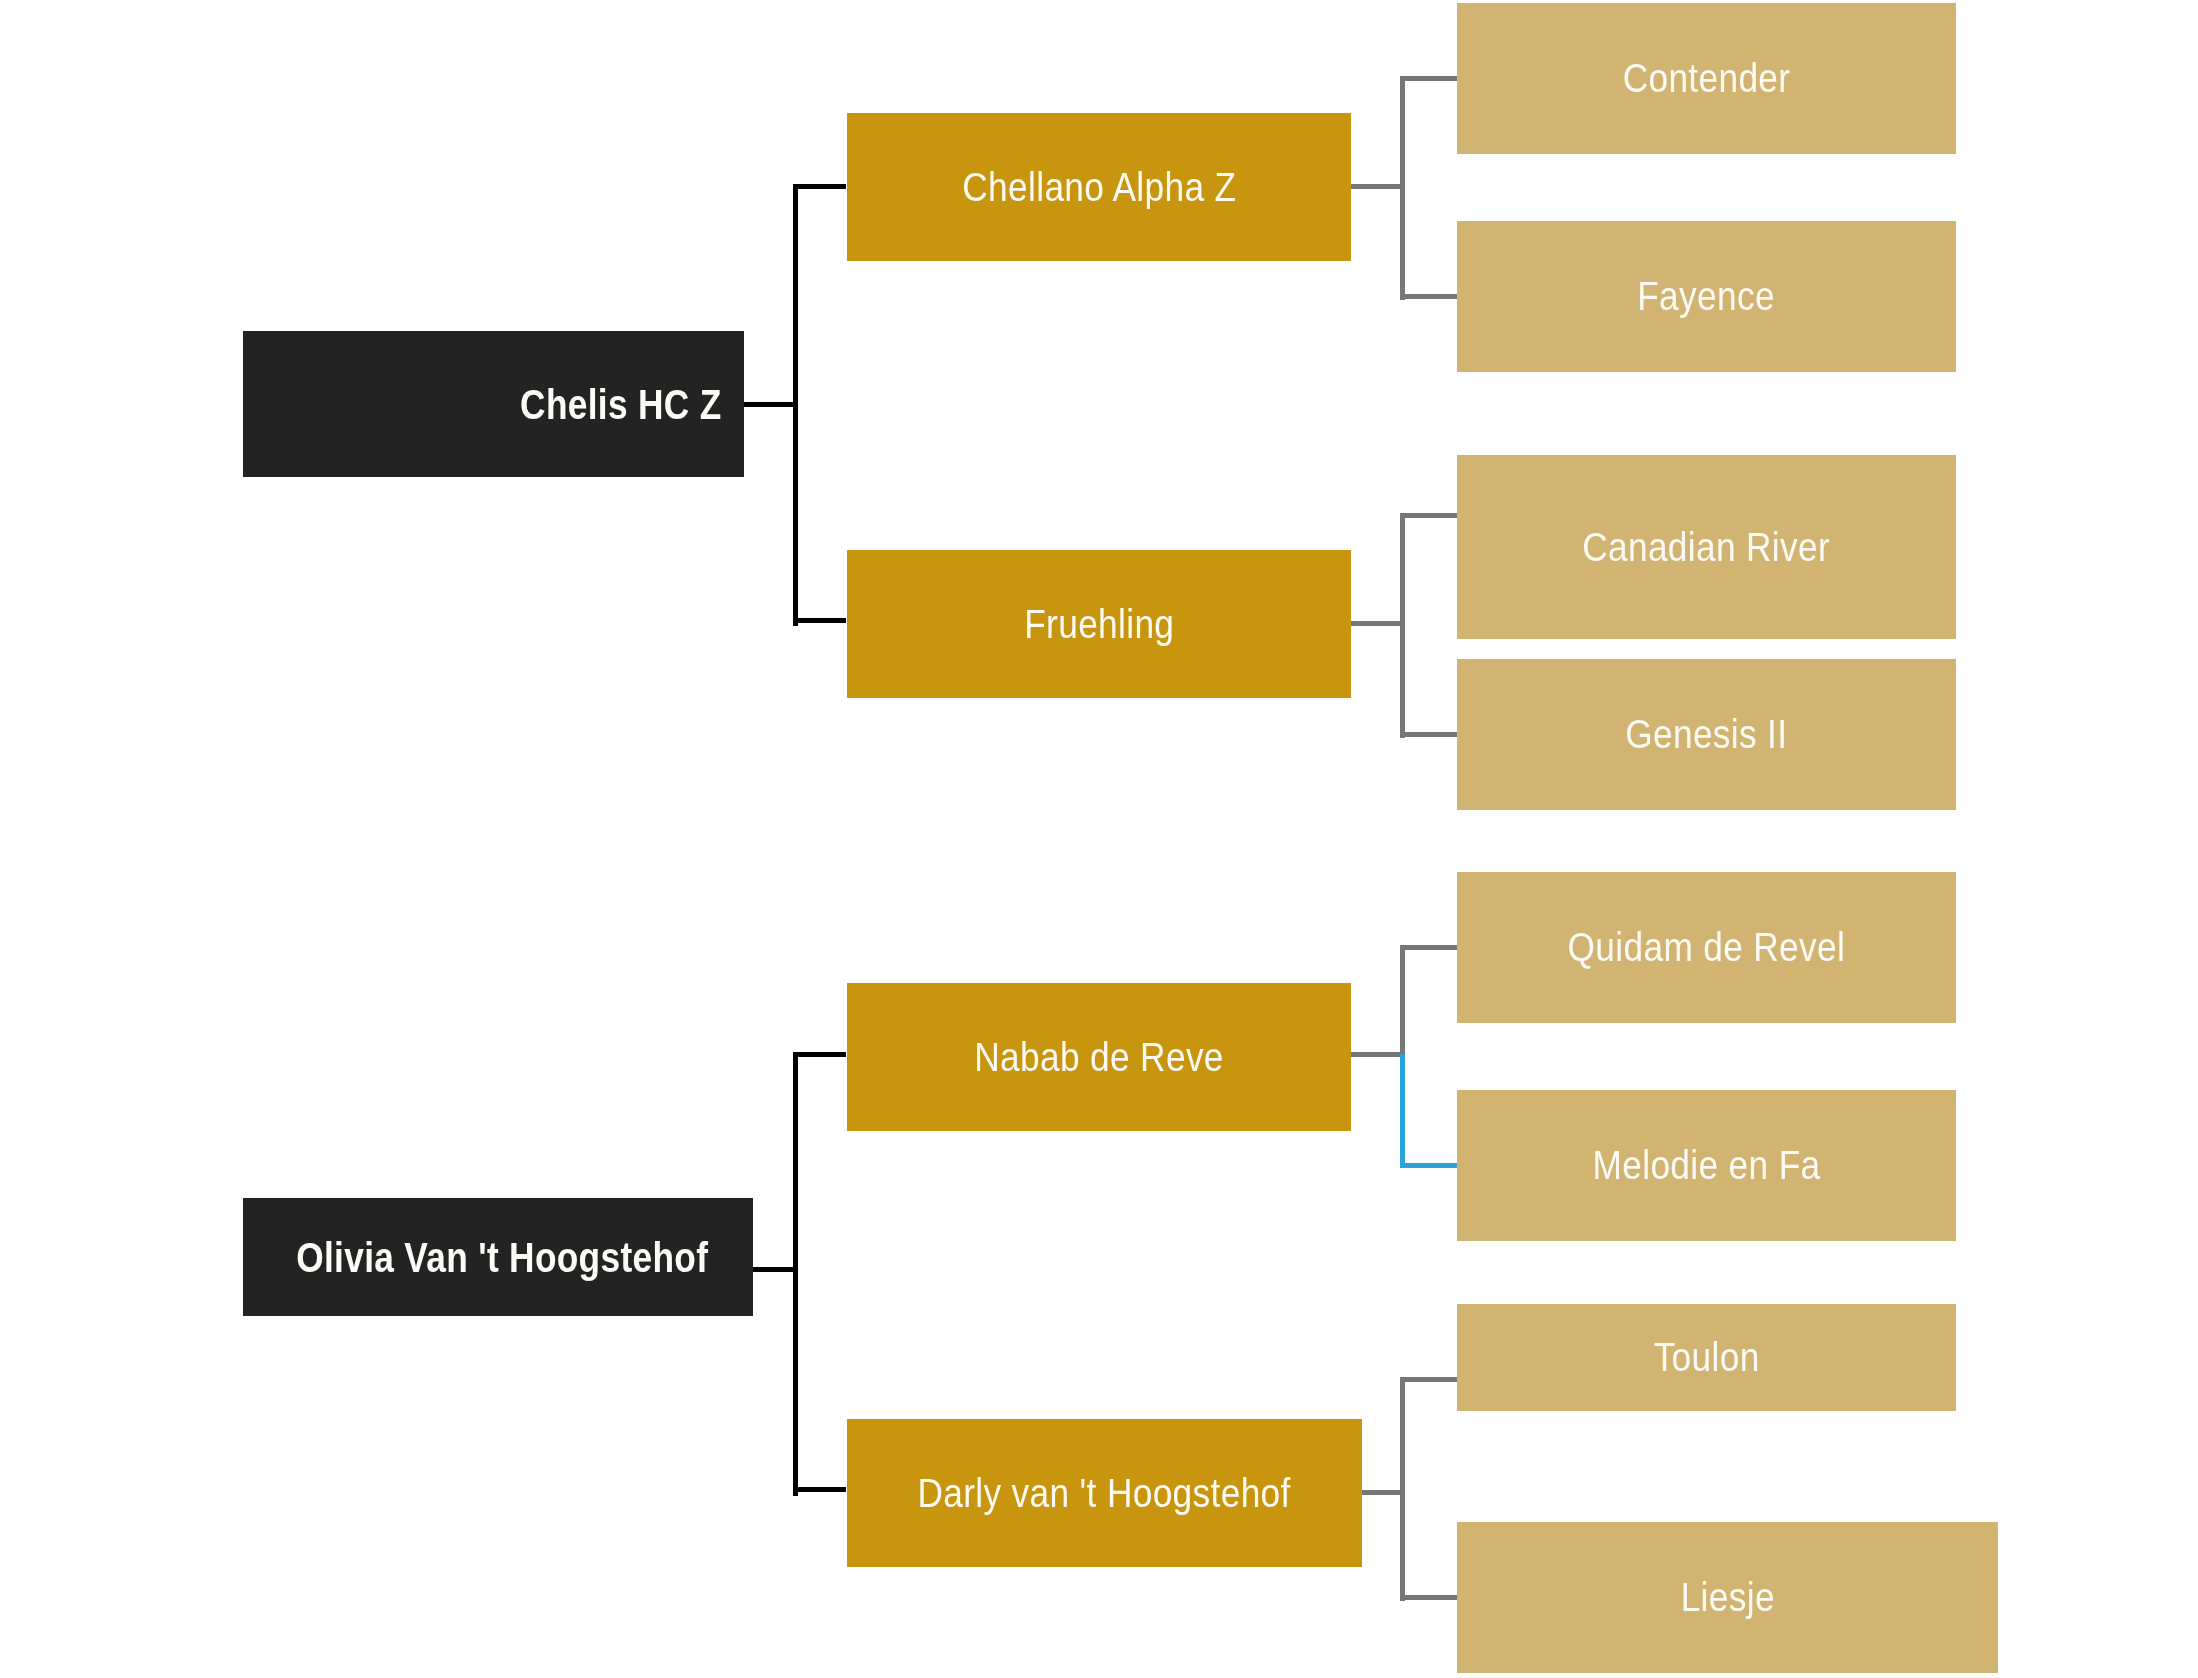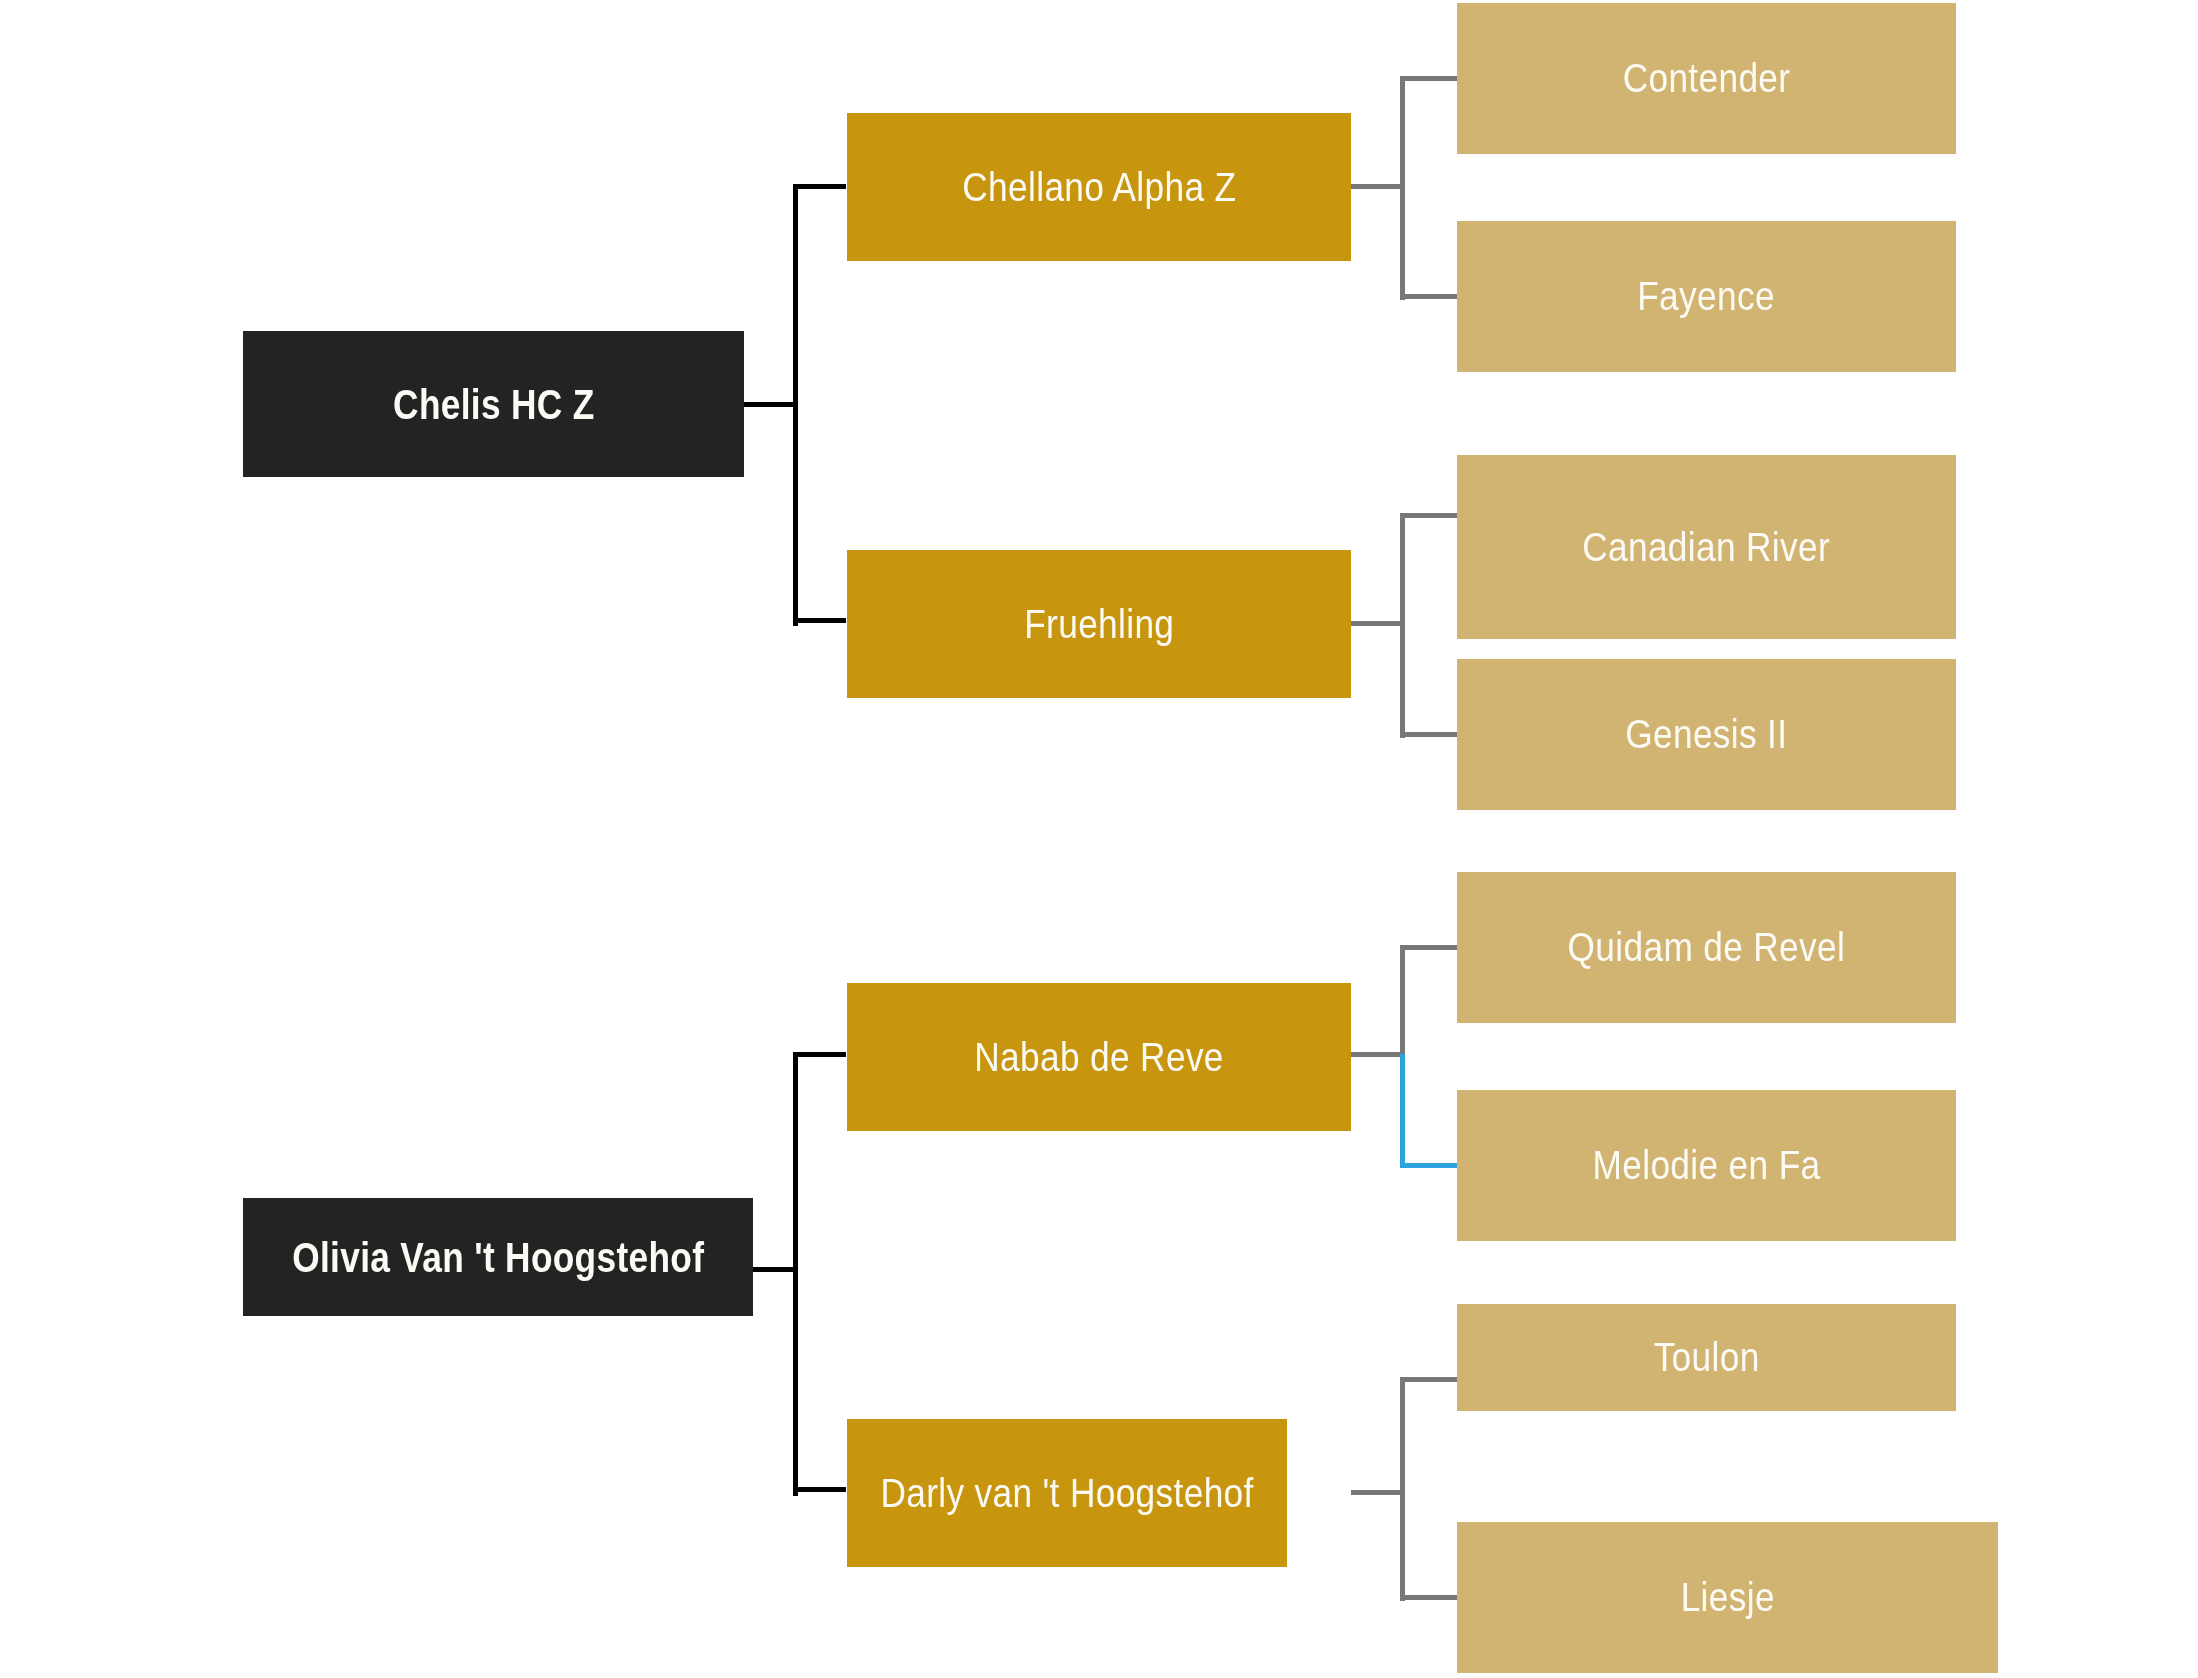--- a/index.html
+++ b/index.html
@@ -15,21 +15,21 @@
     display:flex;align-items:center;justify-content:center;
     color:var(--c-text,#FCFAF4);
   }
   .node .label{
     font-size:41px;
     white-space:nowrap;
     transform:scaleX(.86);
     letter-spacing:0.4px;
     line-height:1;
   }
-  .gen1{background:var(--c-gen1,#232323);}
+  .gen1{background:var(--c-gen1,#232323);justify-content:flex-end;}
   .gen1 .label{font-size:43px;font-weight:700;transform:scaleX(.82);}
   .gen2{background:var(--c-gen2,#C8960E);}
   .gen3{background:var(--c-gen3,#D2B472);align-items:center;}
   .line{position:absolute;}
   .line.l1{background:var(--c-line1,#000000);}
   .line.l2{background:var(--c-line2,#777777);}
   .line.hl{background:var(--c-hl,#2BA4DE);}
 </style>
 </head>
 <body>
@@ -76,21 +76,21 @@
 
   <div class="node gen2" style="left:847px;top:113px;width:504px;height:148px">
     <span class="label">Chellano Alpha Z</span>
   </div>
   <div class="node gen2" style="left:847px;top:550px;width:504px;height:148px">
     <span class="label">Fruehling</span>
   </div>
   <div class="node gen2" style="left:847px;top:983px;width:504px;height:148px">
     <span class="label">Nabab de Reve</span>
   </div>
-  <div class="node gen2" style="left:847px;top:1419px;width:440px;height:148px">
+  <div class="node gen2" style="left:847px;top:1419px;width:515px;height:148px">
     <span class="label">Darly van 't Hoogstehof</span>
   </div>
 
   <div class="node gen3" style="left:1457px;top:2.7px;width:499px;height:151px">
     <span class="label">Contender</span>
   </div>
   <div class="node gen3" style="left:1457px;top:221px;width:499px;height:151px">
     <span class="label">Fayence</span>
   </div>
   <div class="node gen3" style="left:1457px;top:455px;width:499px;height:184px">

